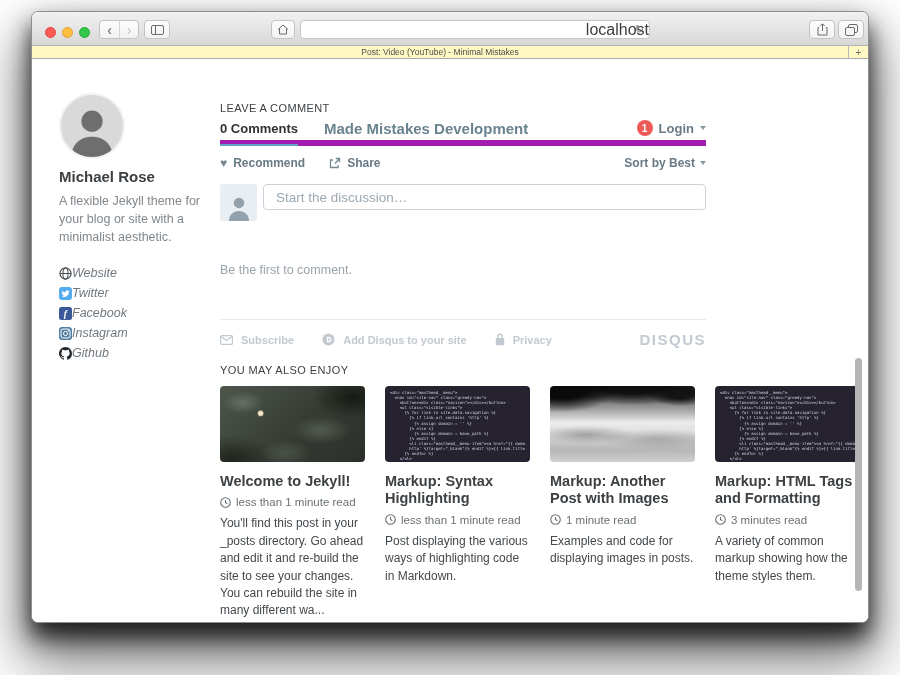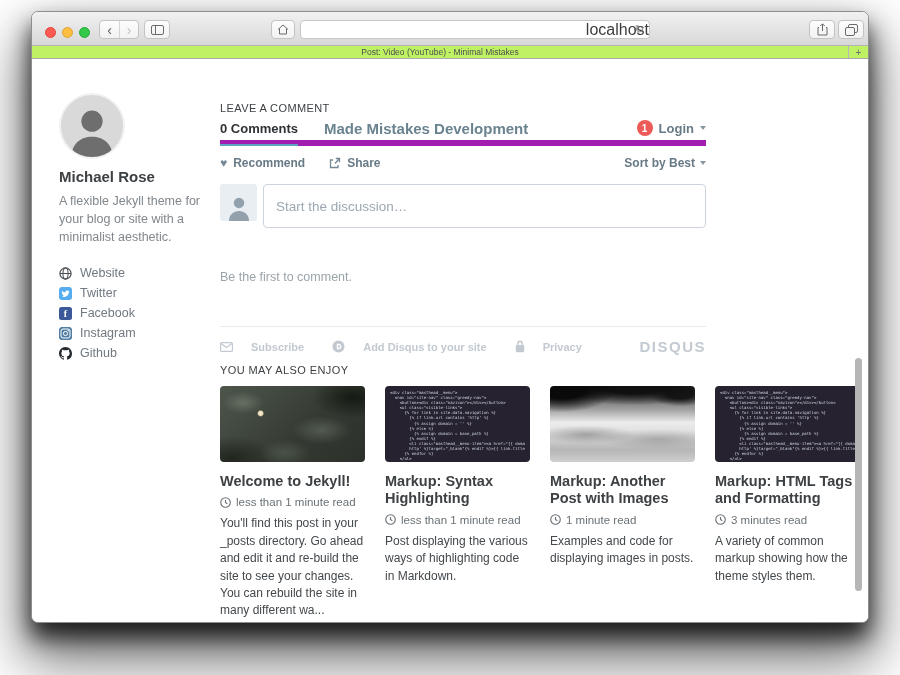--- a/index.html
+++ b/index.html
@@ -42,41 +42,41 @@
     display:flex; align-items:center;
   }
   .url-field input {
     flex:1; border:none; outline:none; background:transparent;
     text-align:right; font-size:16px; color:#3c3c3c;
     font-family:"Liberation Sans", sans-serif;
   }
   .refresh { position:absolute; right:5px; top:2px; font-size:11px; color:#7e7e7e; }
 
   .tabbar {
-    position:relative; height:13px; background:#bef264;
+    position:relative; height:13px; background:#fef9c3;
     border-bottom:1px solid #a9a9a9; display:flex; align-items:center;
   }
   .tab-title { flex:1; text-align:center; font-size:8.5px; color:#4e4e4e; }
   .newtab { width:20px; height:100%; border-left:1px solid #b7b7b7;
     display:flex; align-items:center; justify-content:center;
     font-size:10px; color:#6f6f6f; }
 
   .content { position:relative; height:563px; background:#fff; }
 
   
   .author { position:absolute; left:27px; top:34px; width:152px; }
   .avatar {
     width:66px; height:66px; border-radius:50%; background:#d9d9d9;
     border:2px solid #f2f2f2; overflow:hidden; display:flex;
     align-items:flex-end; justify-content:center;
   }
   .author-name { margin-top:9px; font-size:15px; font-weight:bold; color:#3d4144; }
   .author-bio  { margin-top:7px; font-size:12.5px; line-height:1.45; color:#81878c; }
   .author-links { margin-top:17px; list-style:none; }
-  .author-links li { display:flex; align-items:center; gap:8px; height:20px; }
+  .author-links li { display:flex; align-items:center; gap:0; height:20px;font-style:italic; }
   .author-links .lbl { font-size:12.5px; color:#707880; }
   .brand { width:13px; height:13px; border-radius:2.5px; display:flex;
            align-items:center; justify-content:center; flex:none; }
   .brand.fb { background:#3b5998; color:#fff; font-size:10px; font-weight:bold;
               font-family:"Liberation Serif", serif; }
 
   
   .comments { position:absolute; left:188px; top:43px; width:486px; }
   .eyebrow { font-size:11px; font-weight:normal; letter-spacing:.4px; color:#3d4144; }
 
@@ -99,30 +99,30 @@
   .dq-actions { margin-top:9px; display:flex; align-items:center; gap:24px; height:16px; }
   .dq-act { display:flex; align-items:center; gap:6px; font-size:12px;
      font-weight:bold; color:#687a86; }
   .heart { font-size:12px; color:#768893; line-height:1; }
   .dq-sort { margin-left:auto; display:flex; align-items:center; gap:5px;
      font-size:12px; font-weight:bold; color:#687a86; }
 
   .dq-compose { margin-top:13px; display:flex; gap:6px; }
   .dq-avatar { width:37px; height:37px; border-radius:3px; background:#e9eef2;
      overflow:hidden; display:flex; align-items:flex-end; justify-content:center; flex:none; }
-  .dq-input { flex:1; height:44px; border:1px solid #ccd3da; border-radius:4px;
+  .dq-input { flex:1; height:26px; border:1px solid #ccd3da; border-radius:4px;
      padding:0 12px; font-size:13.5px; color:#0369a1; outline:none;
      font-family:"Liberation Sans", sans-serif; }
   .dq-input::placeholder { color:#9ba8b2; }
 
   .dq-empty { margin-top:42px; font-size:12.5px; color:#9aa4ab; }
 
   .dq-footer-rule { margin-top:42px; border-top:1px solid #e7ebee; }
   .dq-footer { margin-top:11px; display:flex; align-items:center; gap:28px; }
-  .dq-foot-item { display:flex; align-items:center; gap:18px; font-size:11px;
+  .dq-foot-item { display:flex; align-items:center; gap:8px; font-size:11px;
      font-weight:bold; color:#c2c9d0; }
   .dq-logo { margin-left:auto; font-size:15px; font-weight:bold;
      letter-spacing:1.5px; color:#c3cad1; }
 
   
   .related { position:absolute; left:188px; top:305px; width:616px; }
   .cards { margin-top:10px; display:flex; gap:20px; }
   .card { width:145px; }
   .thumb { width:145px; height:76px; border-radius:4px; overflow:hidden; position:relative; }
 

